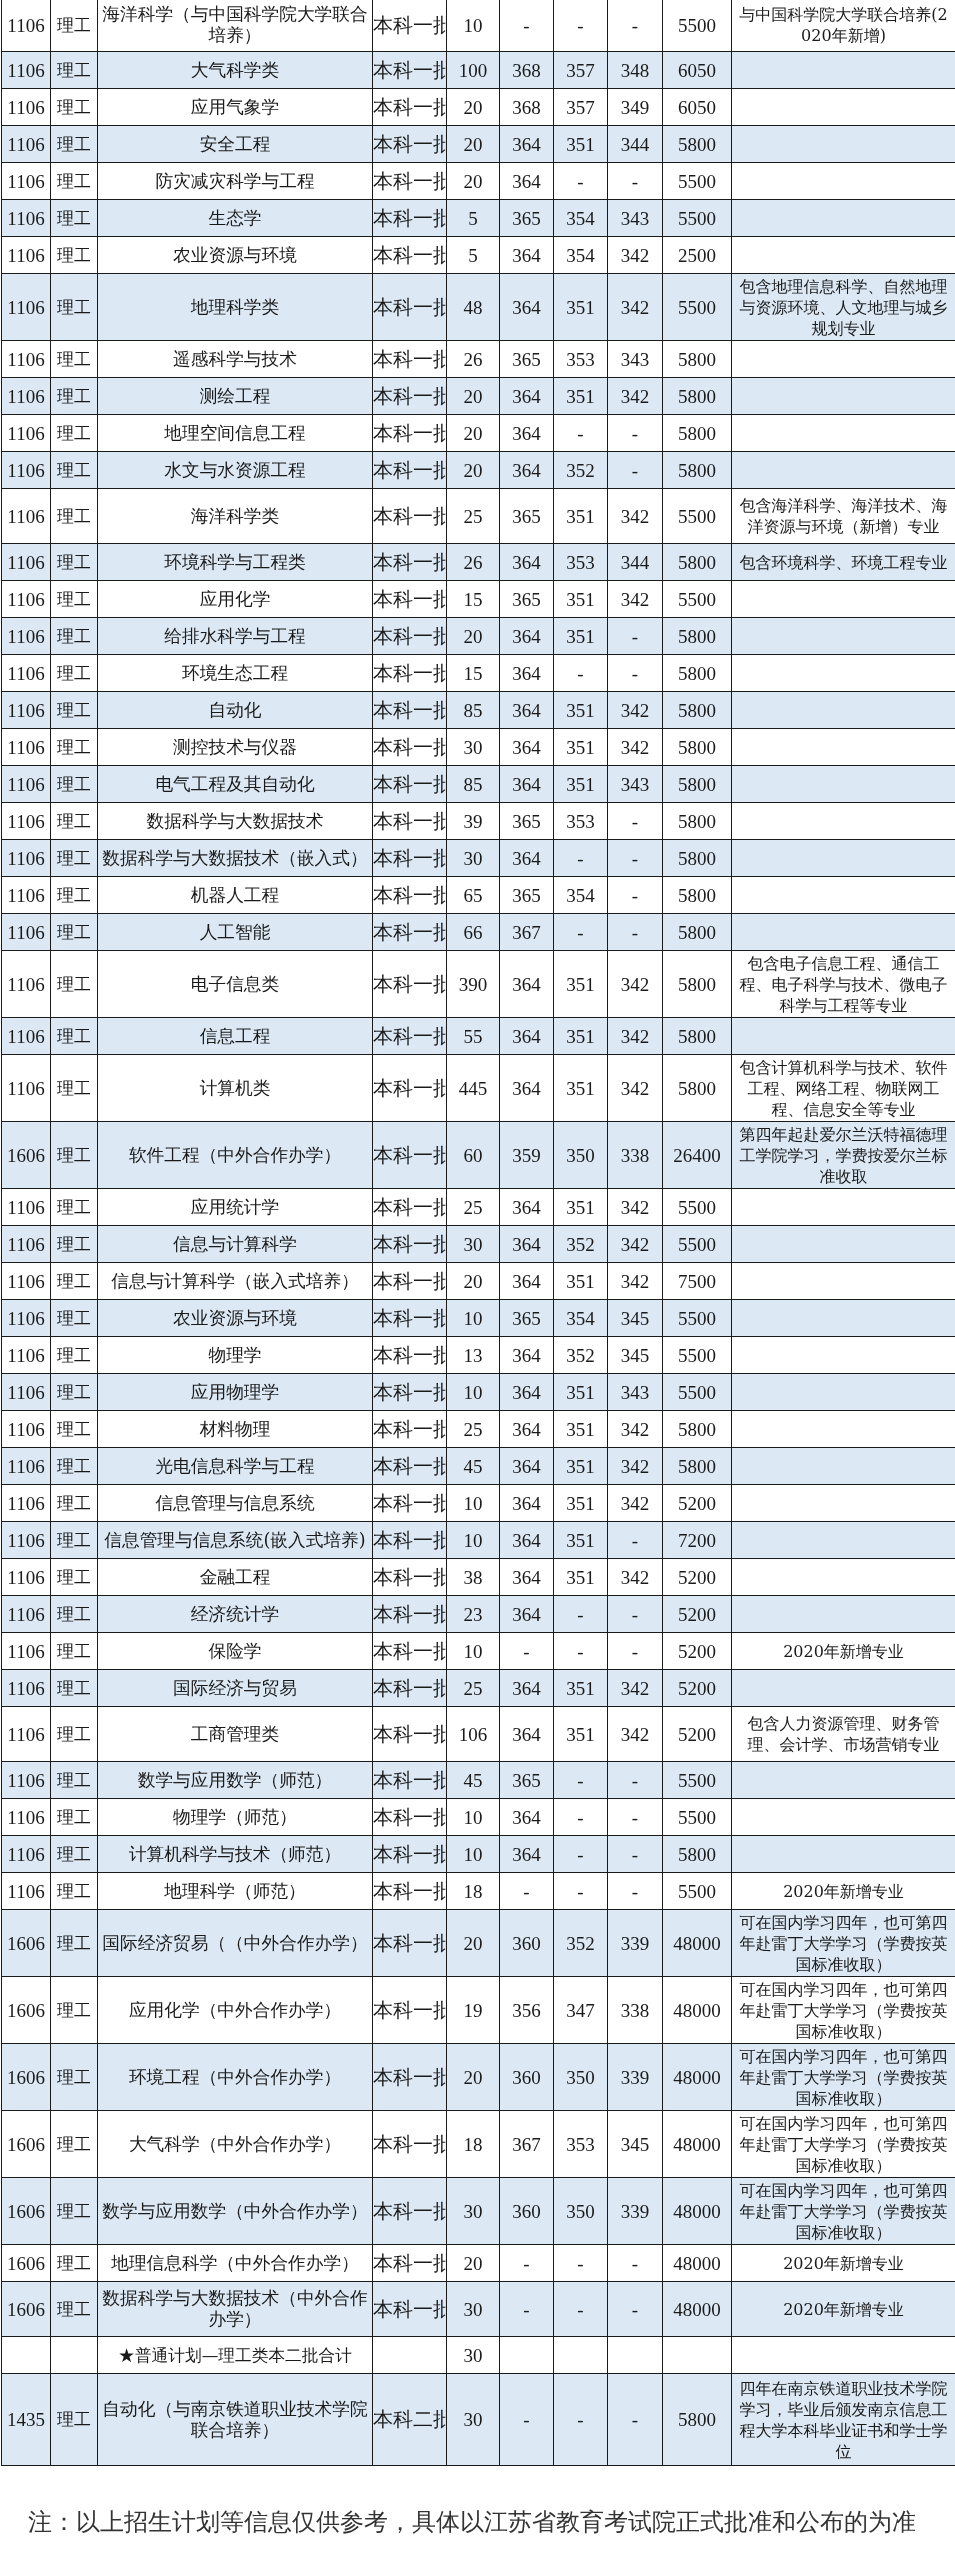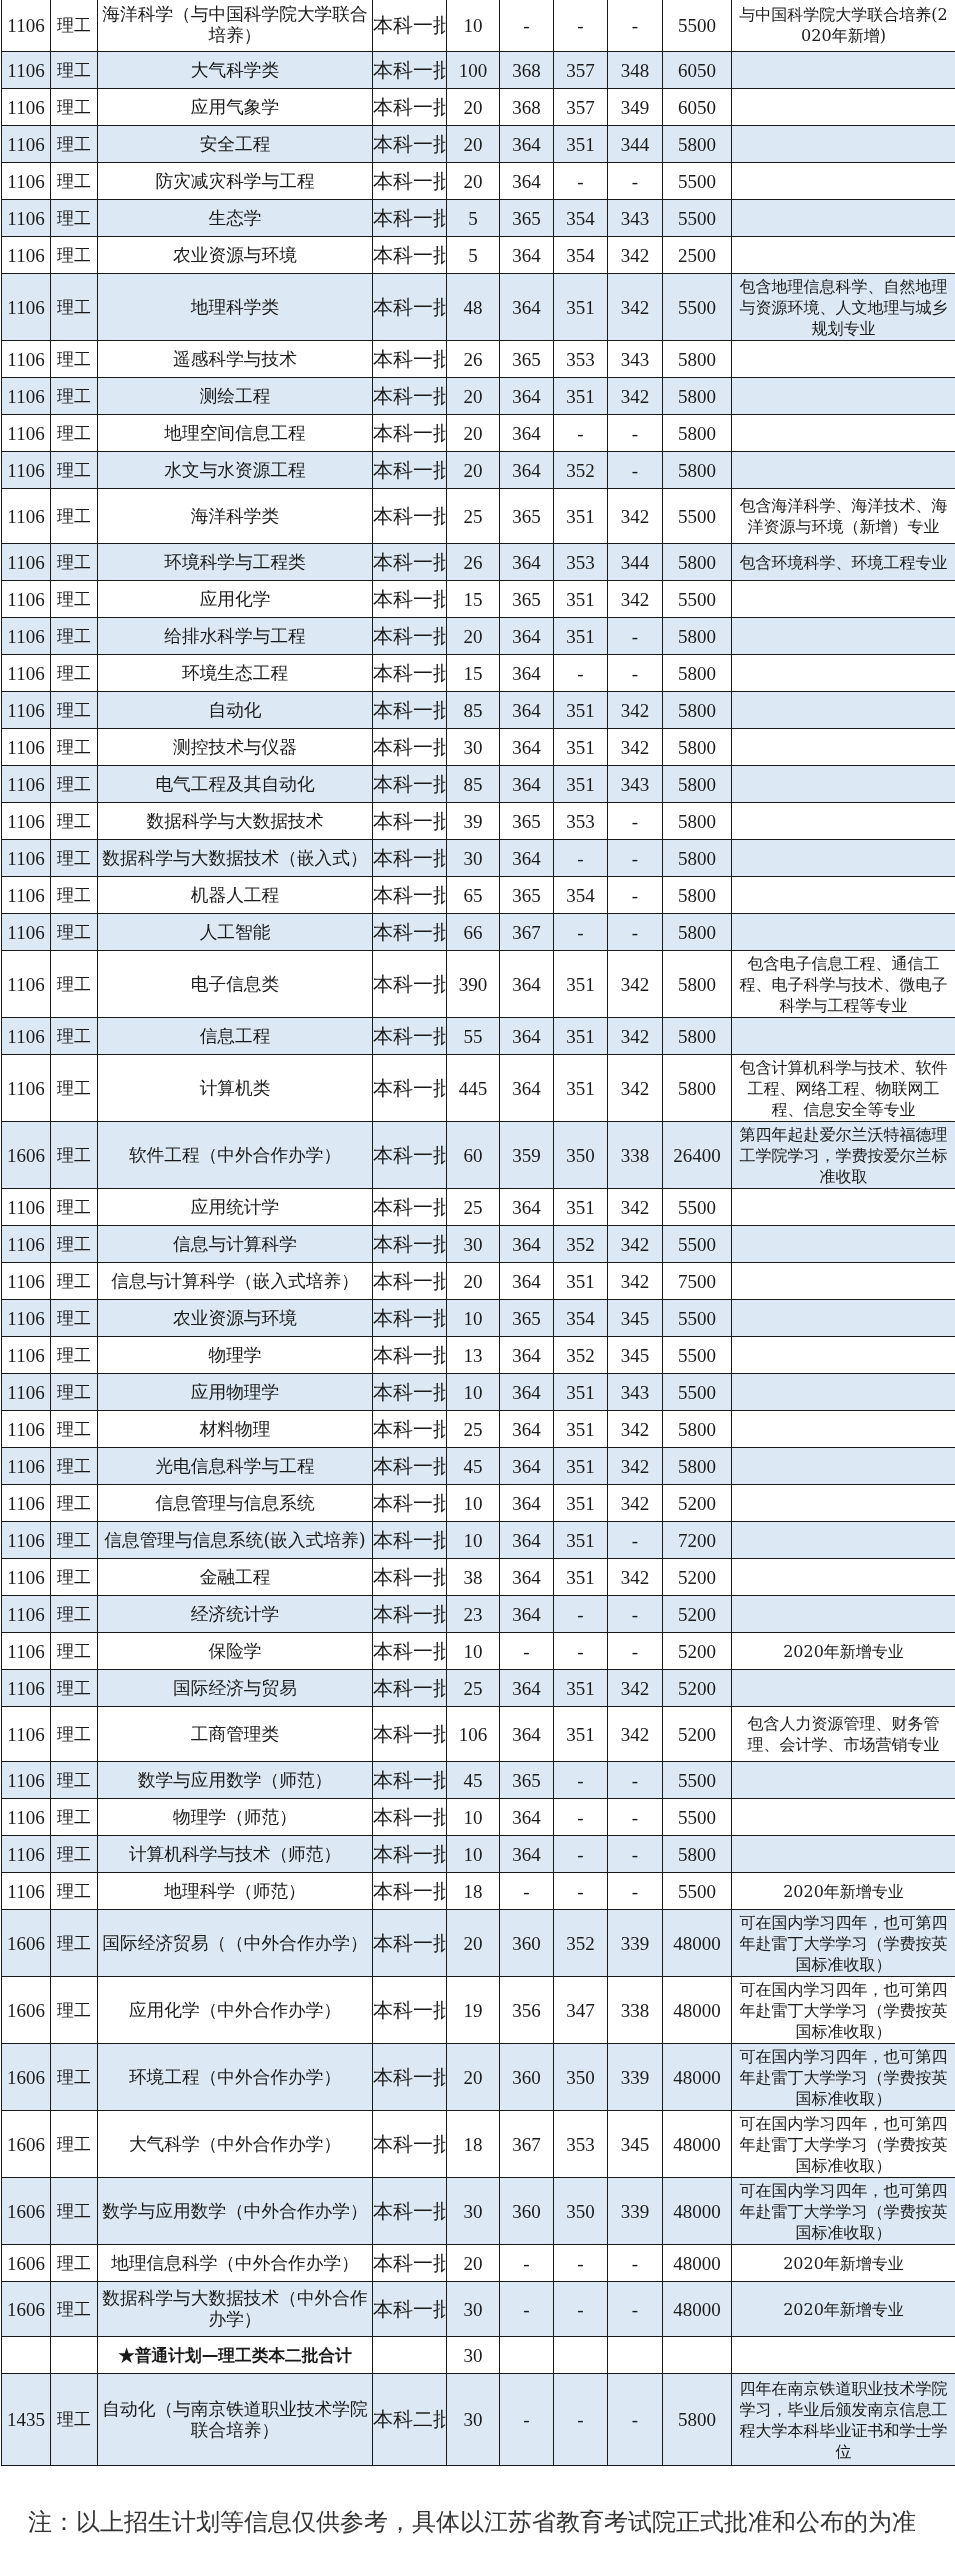--- a/index.html
+++ b/index.html
@@ -32,21 +32,21 @@
   #plan-table tr:nth-child(28),
   #plan-table tr:nth-child(48),
   #plan-table tr:nth-child(49),
   #plan-table tr:nth-child(50),
   #plan-table tr:nth-child(51),
   #plan-table tr:nth-child(52) { height: 67px; }
   #plan-table tr:nth-child(13),
   #plan-table tr:nth-child(43),
   #plan-table tr:nth-child(54) { height: 55px; }
   #plan-table tr:nth-child(56) { height: 92px; }
-  #plan-table tr:nth-child(55) td.major { font-weight: bold; font-size: 16.7px; }
+  #plan-table tr:nth-child(55) td.major { font-weight: normal; font-size: 16.7px; }
   .footer-note {
     position: absolute; left: 28px; top: 2508px;
     font-family: Liberation Mono, monospace;
     font-size: 24px; line-height: 32px; color: var(--footer); white-space: nowrap;
   }
 </style>
 </head>
 <body>
 
 <table id="plan-table">

